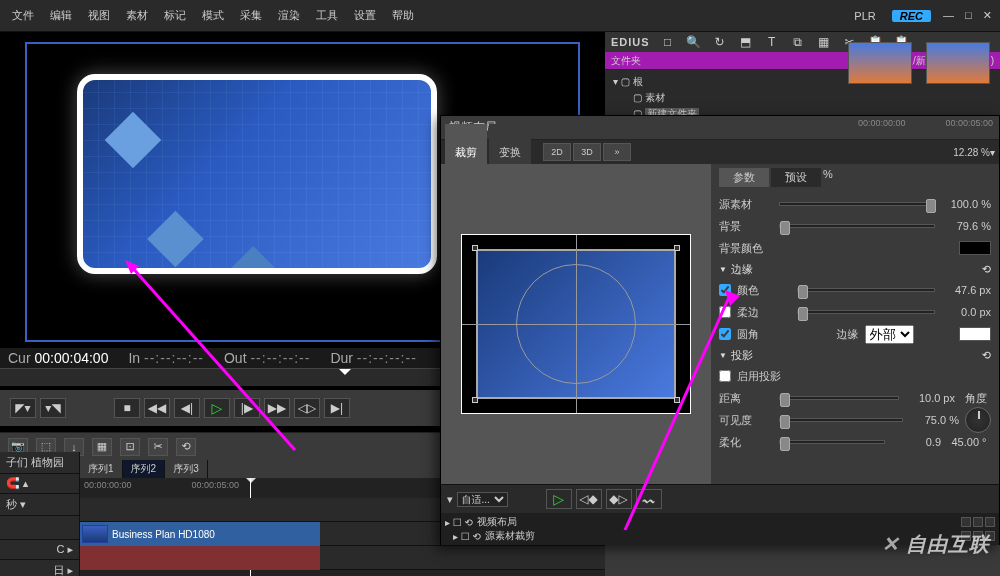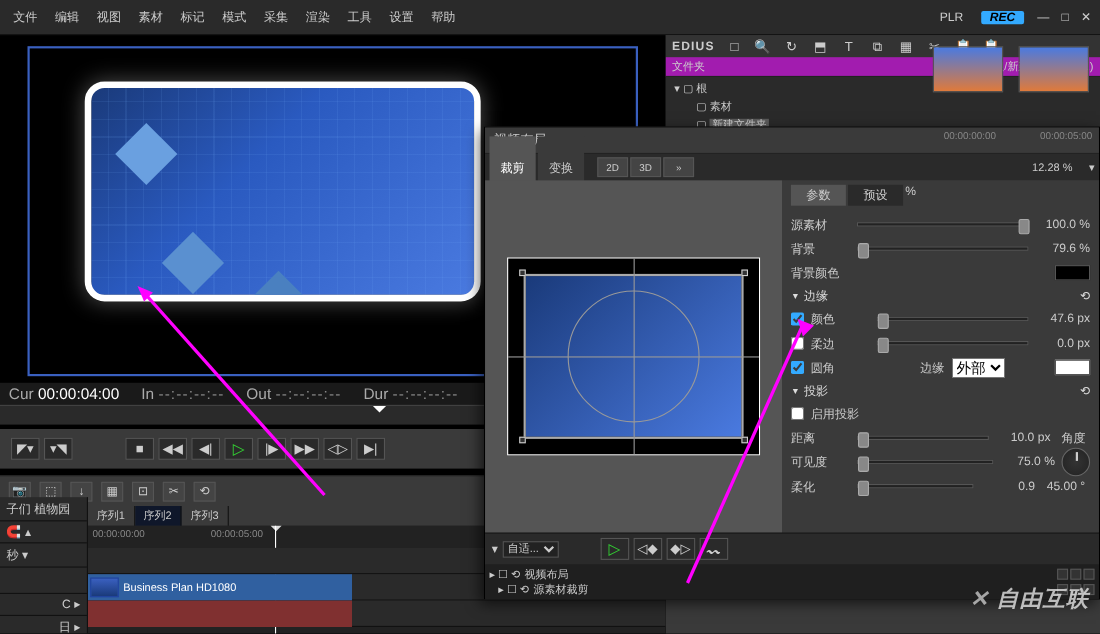--- a/index.html
+++ b/index.html
@@ -61,21 +61,21 @@
 .thumbs { position:absolute; right:10px; top:42px; display:flex; gap:14px; }
 .thumb { width:64px; height:42px; background:linear-gradient(#4a7ae0,#e07a3a); border:1px solid #555; }
 
 
 .dialog { position:absolute; left:440px; top:115px; width:560px; height:430px; background:#3a3a3a; border:1px solid #000; box-shadow:-4px 4px 12px rgba(0,0,0,0.6); }
 .dlg-title { height:24px; background:#3a3a3a; display:flex; align-items:center; padding:0 8px; border-bottom:1px solid #222; font-size:12px; }
 .dlg-tabs { height:24px; display:flex; align-items:center; background:#2a2a2a; padding:0 4px; gap:2px; }
 .dlg-tab { padding:21px 10px; font-size:11px; background:#3a3a3a; }
 .dlg-tab.active { background:#555; color:#fff; }
 .dlg-tab-btn { width:28px; height:18px; background:#444; border:1px solid #555; display:flex; align-items:center; justify-content:center; font-size:9px; }
-.dlg-zoom { margin-left:auto; display:flex; align-items:center; gap:15px; font-size:10px; }
+.dlg-zoom { margin-left:auto; display:flex; align-items:center; gap:0; font-size:10px; }
 
 .dlg-body { display:flex; height:320px; }
 .dlg-canvas-wrap { width:270px; background:#555; display:flex; align-items:center; justify-content:center; }
 .dlg-canvas { width:230px; height:180px; background:#000; position:relative; border:1px solid #fff; }
 .dlg-inner-img { position:absolute; inset:14px; background:linear-gradient(135deg,#1a3a7a,#4a7ae0); border:2px solid #aaa; }
 .dlg-circle { position:absolute; top:50%; left:50%; width:120px; height:120px; border:1px solid #999; border-radius:50%; transform:translate(-50%,-50%); }
 .dlg-cross-h { position:absolute; top:50%; left:0; right:0; height:1px; background:#999; }
 .dlg-cross-v { position:absolute; left:50%; top:0; bottom:0; width:1px; background:#999; }
 .dlg-handle { position:absolute; width:6px; height:6px; border:1px solid #ccc; background:#333; }
 

